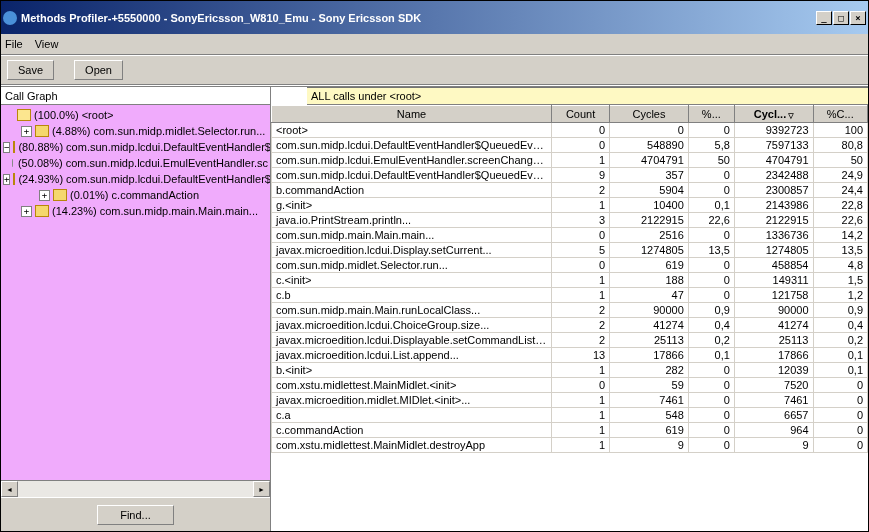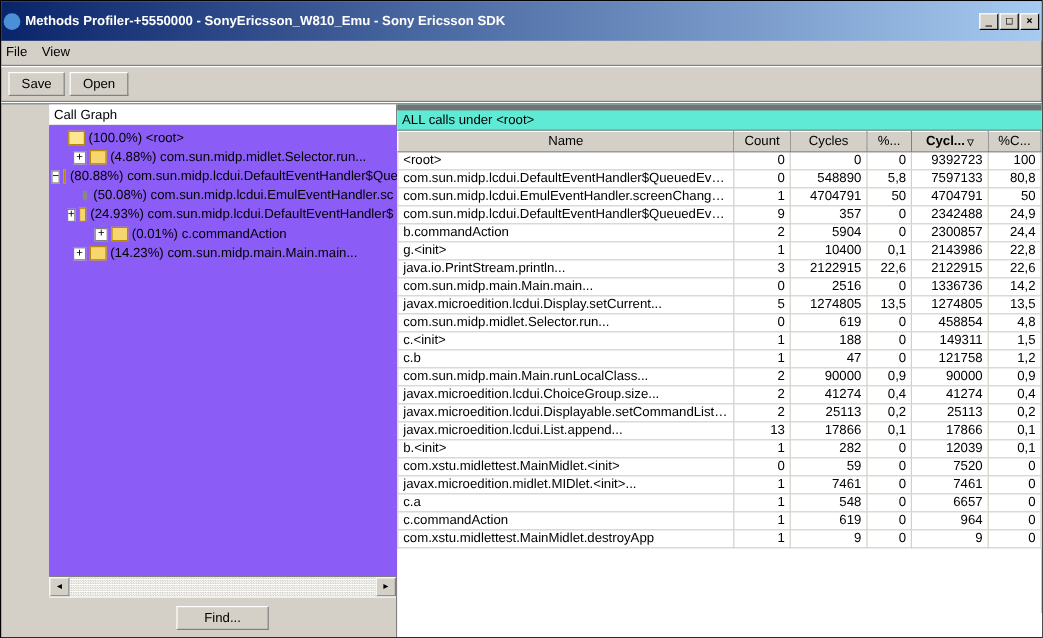--- a/index.html
+++ b/index.html
@@ -6,40 +6,40 @@
 body { background: #d4d0c8; width: 869px; height: 532px; overflow: hidden; }
 .window { border: 1px solid #000; width: 869px; height: 532px; display: flex; flex-direction: column; background: #d4d0c8; }
 .titlebar { background: linear-gradient(to right, #0a246a, #a6caf0); color: #fff; height: 33px; display: flex; align-items: center; padding: 0 2px; font-weight: bold; }
 .titlebar .icon { width: 14px; height: 14px; background: #4a90d9; border-radius: 50%; margin-right: 4px; }
 .titlebar .title { flex: 1; }
 .titlebar .winbtns { display: flex; gap: 1px; }
 .titlebar .winbtn { width: 16px; height: 14px; background: #d4d0c8; border: 1px solid #fff; border-right-color: #000; border-bottom-color: #000; display: flex; align-items: center; justify-content: center; color: #000; font-size: 9px; font-family: monospace; cursor: default; }
 .menubar { height: 20px; display: flex; align-items: center; padding: 0 4px; gap: 12px; }
 .menubar span { cursor: default; }
 .separator { height: 2px; border-top: 1px solid #808080; border-bottom: 1px solid #fff; }
-.toolbar { height: 28px; display: flex; align-items: center; padding: 2px 6px; gap: 4px; }
+.toolbar { height: 28px; display: flex; align-items: center; padding: 2px 6px; gap: 20px; }
 .btn { background: #d4d0c8; border: 1px solid #fff; border-right-color: #808080; border-bottom-color: #808080; padding: 3px 10px; cursor: default; }
 .content { flex: 1; display: flex; border-top: 1px solid #808080; overflow: hidden; }
-.left-pane { width: 330px; display: flex; flex-direction: column; border-right: 1px solid #808080; padding-left: 40px; }
+.left-pane { width: 270px; display: flex; flex-direction: column; border-right: 1px solid #808080; }
 .pane-header { background: #fff; padding: 2px 4px; border-bottom: 1px solid #808080; border-top: 1px solid #fff; }
-.tree { flex: 1; background: #8b5cf6; overflow: auto; padding: 2px; }
+.tree { flex: 1; background: #f0abfc; overflow: auto; padding: 2px; }
 .tree-row { display: flex; align-items: center; height: 16px; white-space: nowrap; }
 .tree-indent { display: inline-block; }
 .expander { width: 11px; height: 11px; border: 1px solid #808080; background: #fff; display: inline-flex; align-items: center; justify-content: center; font-size: 9px; line-height: 1; margin-right: 3px; cursor: default; font-family: monospace; }
 .expander.blank { border: none; background: none; }
 .folder { width: 14px; height: 12px; background: #fce68f; border: 1px solid #b8860b; margin-right: 3px; display: inline-block; }
 .folder.closed { background: #f5d76e; }
 .bullet { width: 8px; height: 8px; background: #888; border-radius: 50%; margin: 0 5px 0 3px; display: inline-block; }
 .hscroll { height: 17px; background: #d4d0c8; border-top: 1px solid #808080; display: flex; }
 .hscroll .arrow { width: 17px; height: 100%; background: #d4d0c8; border: 1px solid #fff; border-right-color: #808080; border-bottom-color: #808080; display: flex; align-items: center; justify-content: center; font-size: 7px; }
 .hscroll .track { flex: 1; background: repeating-conic-gradient(#d4d0c8 0% 25%, #fff 0% 50%) 50% / 2px 2px; }
 .find-area { height: 34px; display: flex; align-items: center; justify-content: center; border-top: 1px solid #fff; }
 .find-btn { padding: 3px 22px; background: #d4d0c8; border: 1px solid #fff; border-right-color: #808080; border-bottom-color: #808080; cursor: default; }
 .right-pane { flex: 1; display: flex; flex-direction: column; background: #fff; }
-.table-title { padding: 2px 4px; background: #5eead4; border-bottom: 1px solid #808080; border-top: 5px solid #737373; }
+.table-title { padding: 2px 4px; background: #fef9c3; border-bottom: 1px solid #808080; border-top: 1px solid #737373; margin-left: 36px; }
 .table-wrap { flex: 1; overflow: auto; }
 table { border-collapse: collapse; width: 100%; background: #fff; }
 th { background: #d4d0c8; border: 1px solid #808080; border-top-color: #fff; border-left-color: #fff; padding: 2px 4px; font-weight: normal; text-align: center; cursor: default; position: sticky; top: 0; }
 th.sorted { font-weight: bold; }
 td { border: 1px solid #d4d0c8; padding: 1px 4px; white-space: nowrap; overflow: hidden; text-overflow: ellipsis; }
 td.name { text-align: left; max-width: 280px; }
 td.num { text-align: right; }
 .sort-ind { font-size: 7px; margin-left: 2px; }
 </style>
 </head>

